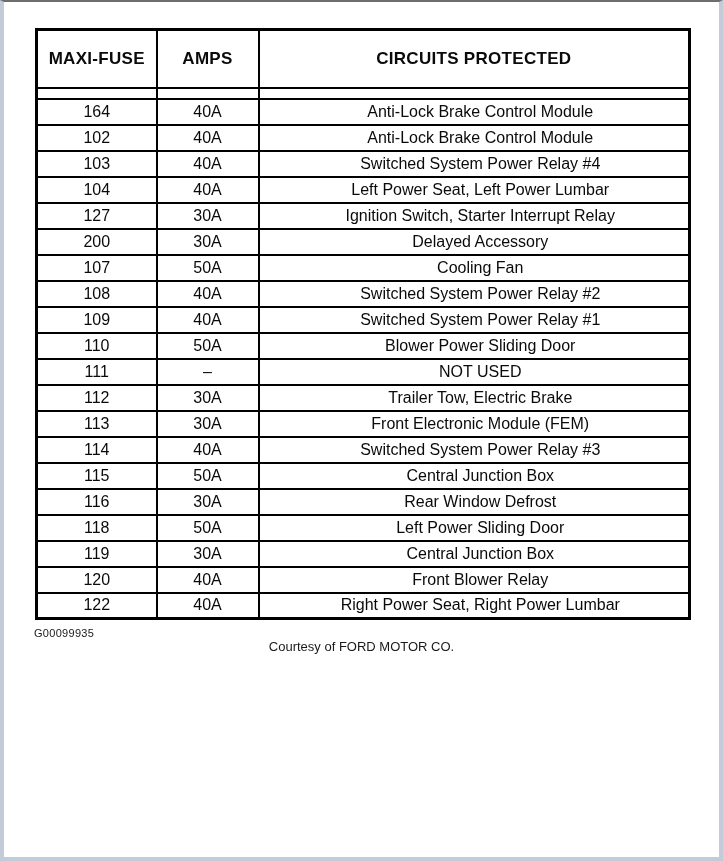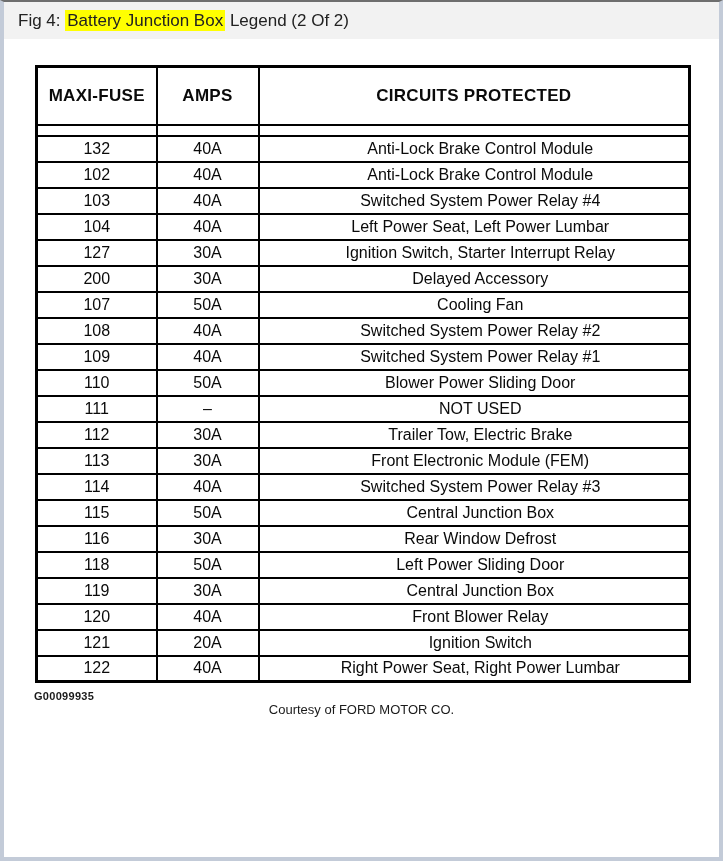--- a/index.html
+++ b/index.html
@@ -68,34 +68,32 @@
   }
   .fuse-table tr.spacer-row td {
     height: 11px;
     padding: 0;
   }
   .doc-code {
     margin: 7px 0 0 30px;
     font-size: 11px;
     color: #1a1a1a;
     letter-spacing: 0.3px;
-    font-weight: bold;
   }
   .courtesy {
     text-align: center;
     font-size: 13px;
     color: #1a1a1a;
   }
 </style>
 </head>
 <body>
 
 <div class="page">
 
-  <div class="figure-title"><span>Fig 4: </span><span class="hl">Battery Junction Box</span><span> Legend (2 Of 2)</span></div>
 
   <table class="fuse-table">
     <colgroup>
       <col class="c1">
         <col class="c2">
         <col class="c3">
     </colgroup>
     <thead>
       <tr>
         <th>MAXI-FUSE</th>
@@ -103,21 +101,21 @@
         <th>CIRCUITS PROTECTED</th>
       </tr>
       <tr class="spacer-row">
         <td></td>
         <td></td>
         <td></td>
       </tr>
     </thead>
     <tbody id="fuse-tbody">
         <tr>
-          <td>132</td>
+          <td>164</td>
           <td>40A</td>
           <td class="circuit">Anti-Lock Brake Control Module</td>
         </tr>
         <tr>
           <td>102</td>
           <td>40A</td>
           <td class="circuit">Anti-Lock Brake Control Module</td>
         </tr>
         <tr>
           <td>103</td>
@@ -198,25 +196,20 @@
           <td>119</td>
           <td>30A</td>
           <td class="circuit">Central Junction Box</td>
         </tr>
         <tr>
           <td>120</td>
           <td>40A</td>
           <td class="circuit">Front Blower Relay</td>
         </tr>
         <tr>
-          <td>121</td>
-          <td>20A</td>
-          <td class="circuit">Ignition Switch</td>
-        </tr>
-        <tr>
           <td>122</td>
           <td>40A</td>
           <td class="circuit">Right Power Seat, Right Power Lumbar</td>
         </tr>
       </tbody>
   </table>
 
   <div class="doc-code">G00099935</div>
 
   <div class="courtesy">Courtesy of FORD MOTOR CO.</div>

